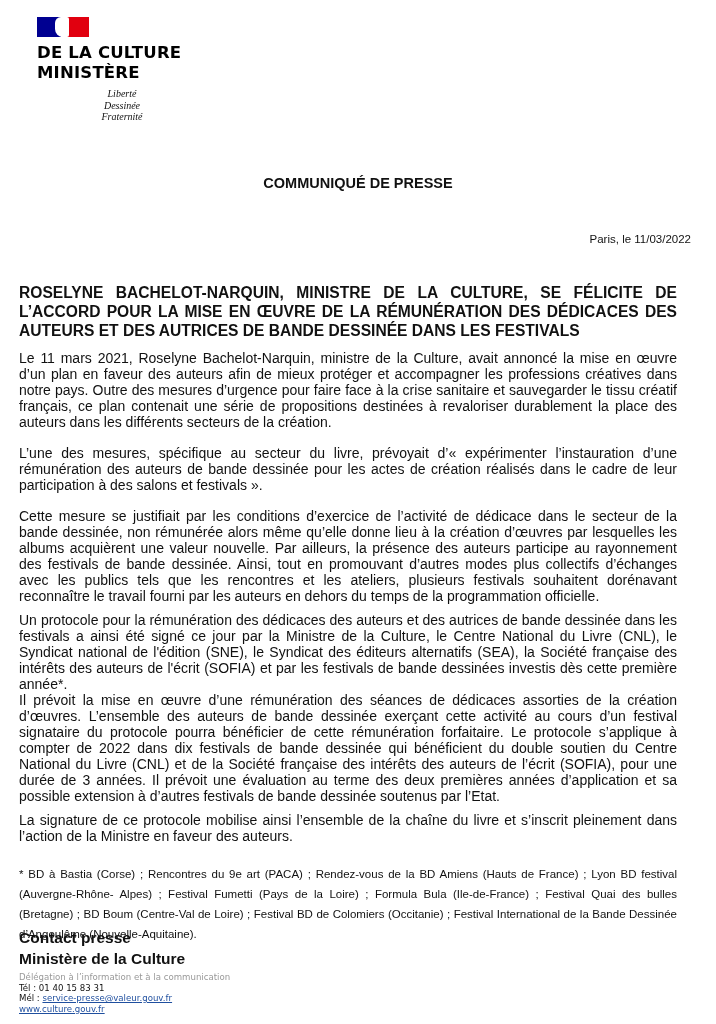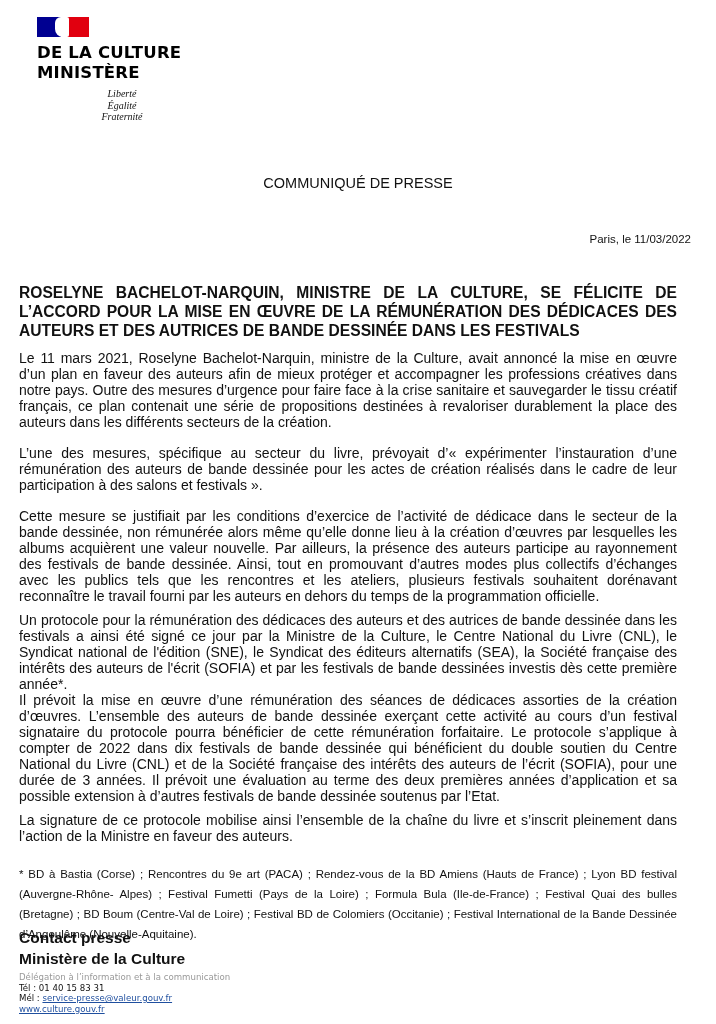--- a/index.html
+++ b/index.html
@@ -4,21 +4,21 @@
   <style>
     html, body { margin: 0; padding: 0; background: #ffffff; }
     body { width: 716px; height: 1024px; position: relative; overflow: hidden; color: #111; font-family: "Liberation Sans", sans-serif; }
     .logo { position: absolute; left: 37px; top: 17px; width: 170px; }
     .flag { display: block; width: 52px; height: 20px; position: relative; }
     .flag .blue { position: absolute; left: 0; top: 0; width: 24px; height: 20px; background: #000091; }
     .flag .red { position: absolute; left: 30px; top: 0; width: 22px; height: 20px; background: #e1000f; }
     .flag .face { position: absolute; left: 18px; top: 0; width: 14px; height: 20px; background: #ffffff; border-radius: 6px 2px 2px 8px; }
     .ministry-name { font-family: "DejaVu Sans", sans-serif; font-weight: bold; font-size: 16.5px; line-height: 20px; margin-top: 6px; letter-spacing: 0.2px; color: #000; }
     .motto { font-family: "Liberation Serif", serif; font-style: italic; font-size: 10px; line-height: 11.5px; margin-top: 5px; color: #111; text-align: center; }
-    .doc-type { position: absolute; top: 175px; left: 0; width: 716px; text-align: center; font-weight: normal; font-size: 14.5px; }
+    .doc-type { position: absolute; top: 175px; left: 0; width: 716px; text-align: center; font-weight: bold; font-size: 14.5px; }
     .date { position: absolute; top: 233px; right: 25px; font-size: 11.5px; }
     .headline { position: absolute; top: 283px; left: 19px; width: 658px; font-weight: bold; font-size: 15.6px; line-height: 19px; text-align: justify; }
     .body { position: absolute; left: 19px; width: 658px; font-size: 14px; line-height: 16px; text-align: justify; margin: 0; }
     .footnote { position: absolute; left: 19px; top: 864px; width: 658px; font-size: 11.5px; line-height: 20px; text-align: justify; }
     .contact-title { position: absolute; left: 19px; font-weight: bold; font-size: 15.5px; }
     .contact-small { position: absolute; left: 19px; font-family: "DejaVu Sans", sans-serif; font-size: 8.6px; line-height: 10.5px; }
     .contact-small .grey { color: #999; }
     .contact-small a { color: #1f4f9f; text-decoration: underline; }
   </style>
 </head>
@@ -29,21 +29,21 @@
     <span class="blue"></span>
       <span class="red"></span>
       <span class="face"></span>
   </div>
   <div class="ministry-name">
     <div>DE LA CULTURE</div>
     <div>MINISTÈRE</div>
   </div>
   <div class="motto">
     <div>Liberté</div>
-    <div>Égalité</div>
+    <div>Dessinée</div>
     <div>Fraternité</div>
   </div>
 </div>
 
 <div class="doc-type">COMMUNIQUÉ DE PRESSE</div>
 <div class="date">Paris, le 11/03/2022</div>
 
 <div class="headline">ROSELYNE BACHELOT-NARQUIN, MINISTRE DE LA CULTURE, SE FÉLICITE DE L’ACCORD POUR LA MISE EN ŒUVRE DE LA RÉMUNÉRATION DES DÉDICACES DES AUTEURS ET DES AUTRICES DE BANDE DESSINÉE DANS LES FESTIVALS</div>
 
 <p class="body" style="top:350px">Le 11 mars 2021, Roselyne Bachelot-Narquin, ministre de la Culture, avait annoncé la mise en œuvre d’un plan en faveur des auteurs afin de mieux protéger et accompagner les professions créatives dans notre pays. Outre des mesures d’urgence pour faire face à la crise sanitaire et sauvegarder le tissu créatif français, ce plan contenait une série de propositions destinées à revaloriser durablement la place des auteurs dans les différents secteurs de la création.</p>

